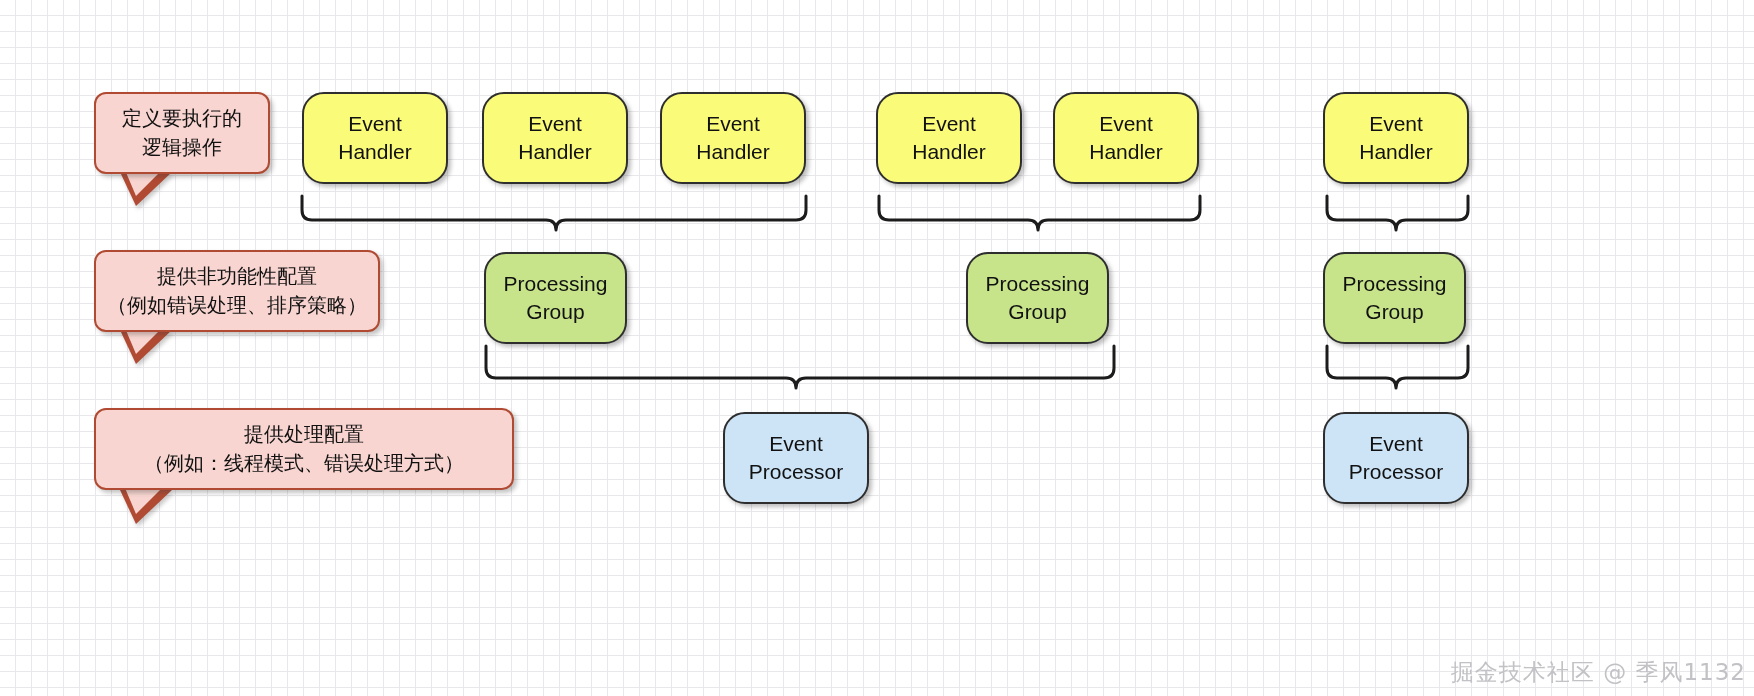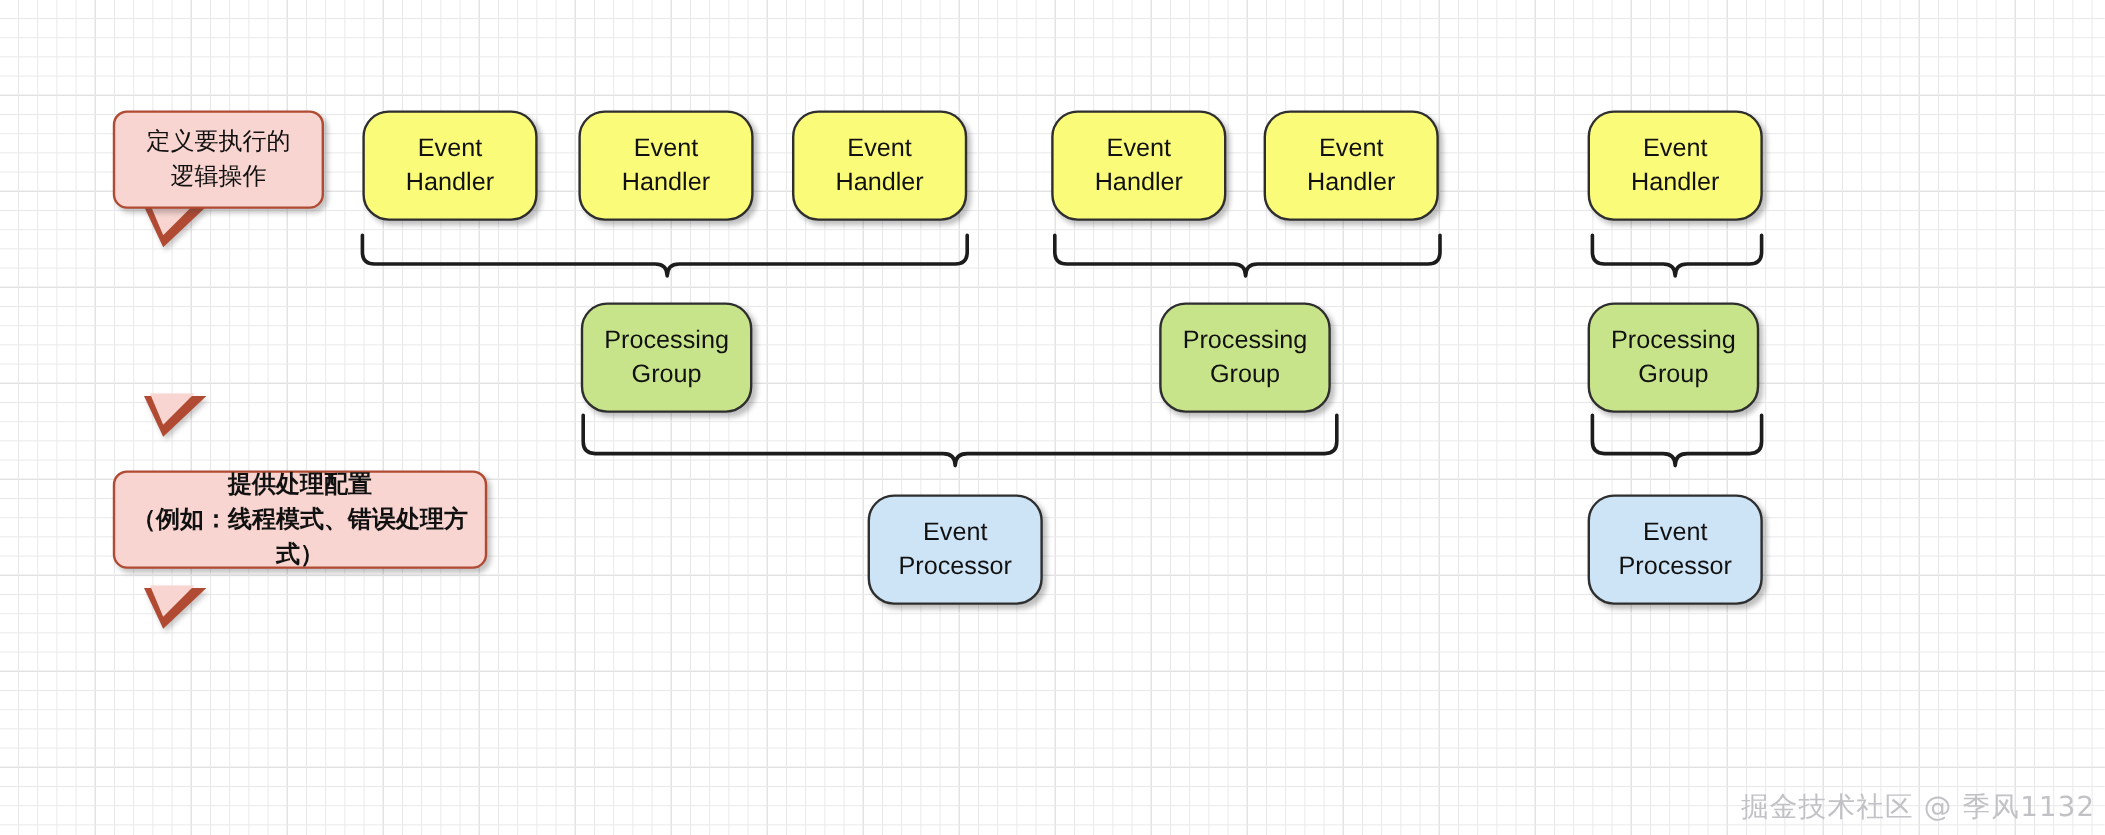--- a/index.html
+++ b/index.html
@@ -179,23 +179,25 @@
       L 1386,378 Q 1396,378 1396,388
       Q 1396,378 1406,378
       L 1458,378 Q 1468,378 1468,368
       L 1468,346"></path>
   </svg>
 
   <div class="callout" style="left:94px; top:92px; width:176px; height:82px;">定义要执行的
 逻辑操作</div>
   <div class="callout-tail" style="left:120px; top:172px;"></div>
 
+  <div class="callout" style="left:94px; top:250px; width:286px; height:82px;">提供非功能性配置
+（例如错误处理、排序策略）</div>
   <div class="callout-tail" style="left:120px; top:330px;"></div>
 
-  <div class="callout" style="left:94px; top:392px; width:312px; height:82px;font-weight:bold;">提供处理配置
+  <div class="callout" style="left:94px; top:408px; width:420px; height:82px;">提供处理配置
 （例如：线程模式、错误处理方式）</div>
   <div class="callout-tail" style="left:120px; top:490px;"></div>
 
   <div class="node handler" style="left:302px; top:92px; width:146px; height:92px;">Event
 Handler</div>
   <div class="node handler" style="left:482px; top:92px; width:146px; height:92px;">Event
 Handler</div>
   <div class="node handler" style="left:660px; top:92px; width:146px; height:92px;">Event
 Handler</div>
   <div class="node handler" style="left:876px; top:92px; width:146px; height:92px;">Event

